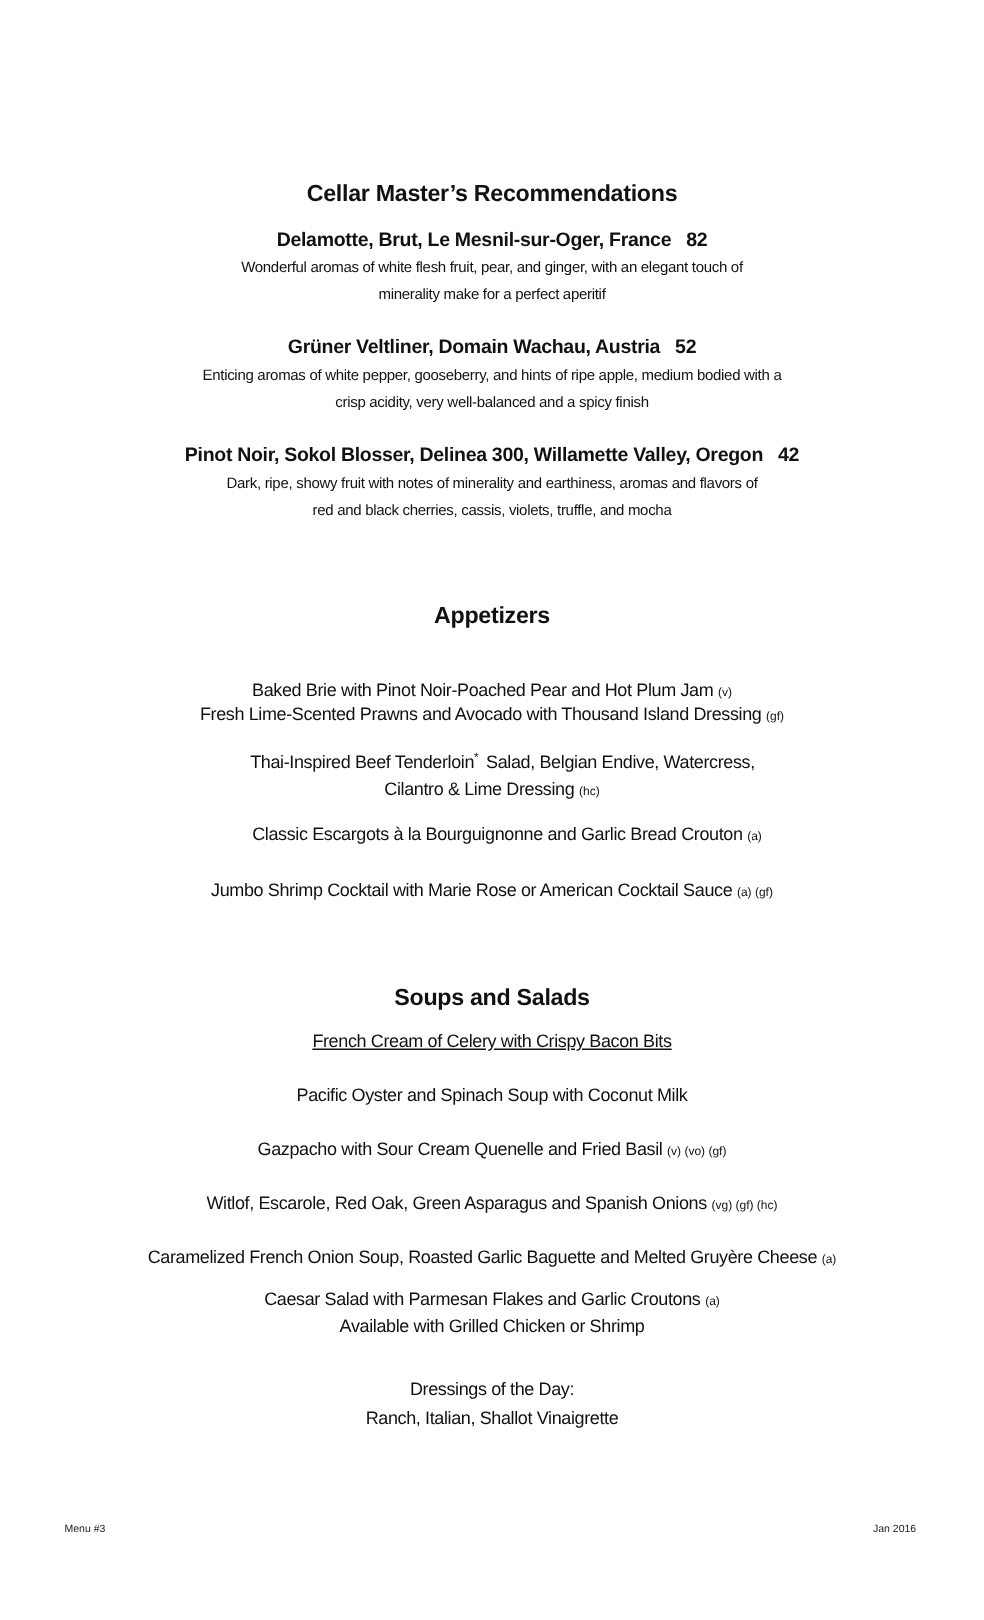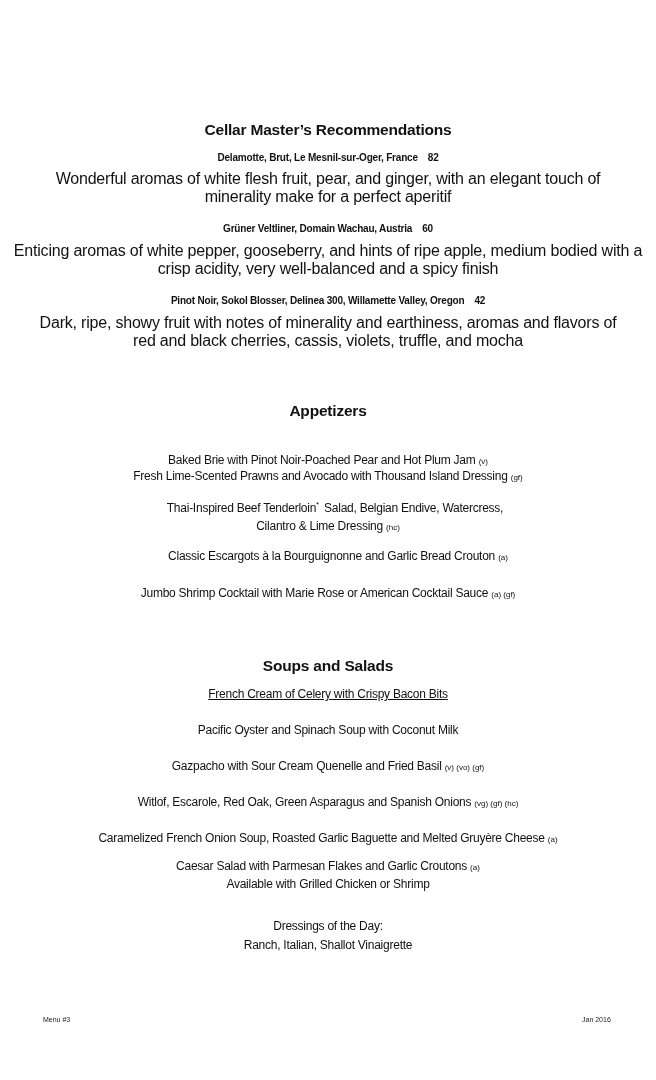--- a/index.html
+++ b/index.html
@@ -15,27 +15,27 @@
       color: #111111;
       font-family: "Liberation Sans", sans-serif;
     }
     .abs { position: absolute; left: 0; width: 656px; text-align: center; white-space: nowrap; }
     .heading {
       font-size: 15.5px;
       font-weight: bold;
       letter-spacing: -0.2px;
     }
     .wine-name {
-      font-size: 10px;
+      font-size: 13px;
       font-weight: bold;
       letter-spacing: -0.2px;
     }
     .wine-name .price { margin-left: 10px; }
     .desc {
-      font-size: 16px;
+      font-size: 10px;
       line-height: 18px;
       letter-spacing: -0.2px;
     }
     .item {
       font-size: 12px;
       line-height: 18px;
       letter-spacing: -0.25px;
     }
     .tag {
       font-size: 8px;
@@ -58,21 +58,21 @@
 
 <div class="abs heading" style="top:121px;">Cellar Master’s Recommendations</div>
 
 <div class="abs wine-name" style="top:152px;">
   <span>Delamotte, Brut, Le Mesnil-sur-Oger, France</span><span class="price">82</span>
 </div>
 <div class="abs desc" style="top:170px;">Wonderful aromas of white flesh fruit, pear, and ginger, with an elegant touch of</div>
 <div class="abs desc" style="top:188px;">minerality make for a perfect aperitif</div>
 
 <div class="abs wine-name" style="top:223px;">
-  <span>Grüner Veltliner, Domain Wachau, Austria</span><span class="price">60</span>
+  <span>Grüner Veltliner, Domain Wachau, Austria</span><span class="price">52</span>
 </div>
 <div class="abs desc" style="top:242px;">Enticing aromas of white pepper, gooseberry, and hints of ripe apple, medium bodied with a</div>
 <div class="abs desc" style="top:260px;">crisp acidity, very well-balanced and a spicy finish</div>
 
 <div class="abs wine-name" style="top:295px;">
   <span>Pinot Noir, Sokol Blosser, Delinea 300, Willamette Valley, Oregon</span><span class="price">42</span>
 </div>
 <div class="abs desc" style="top:314px;">Dark, ripe, showy fruit with notes of minerality and earthiness, aromas and flavors of</div>
 <div class="abs desc" style="top:332px;">red and black cherries, cassis, violets, truffle, and mocha</div>
 

